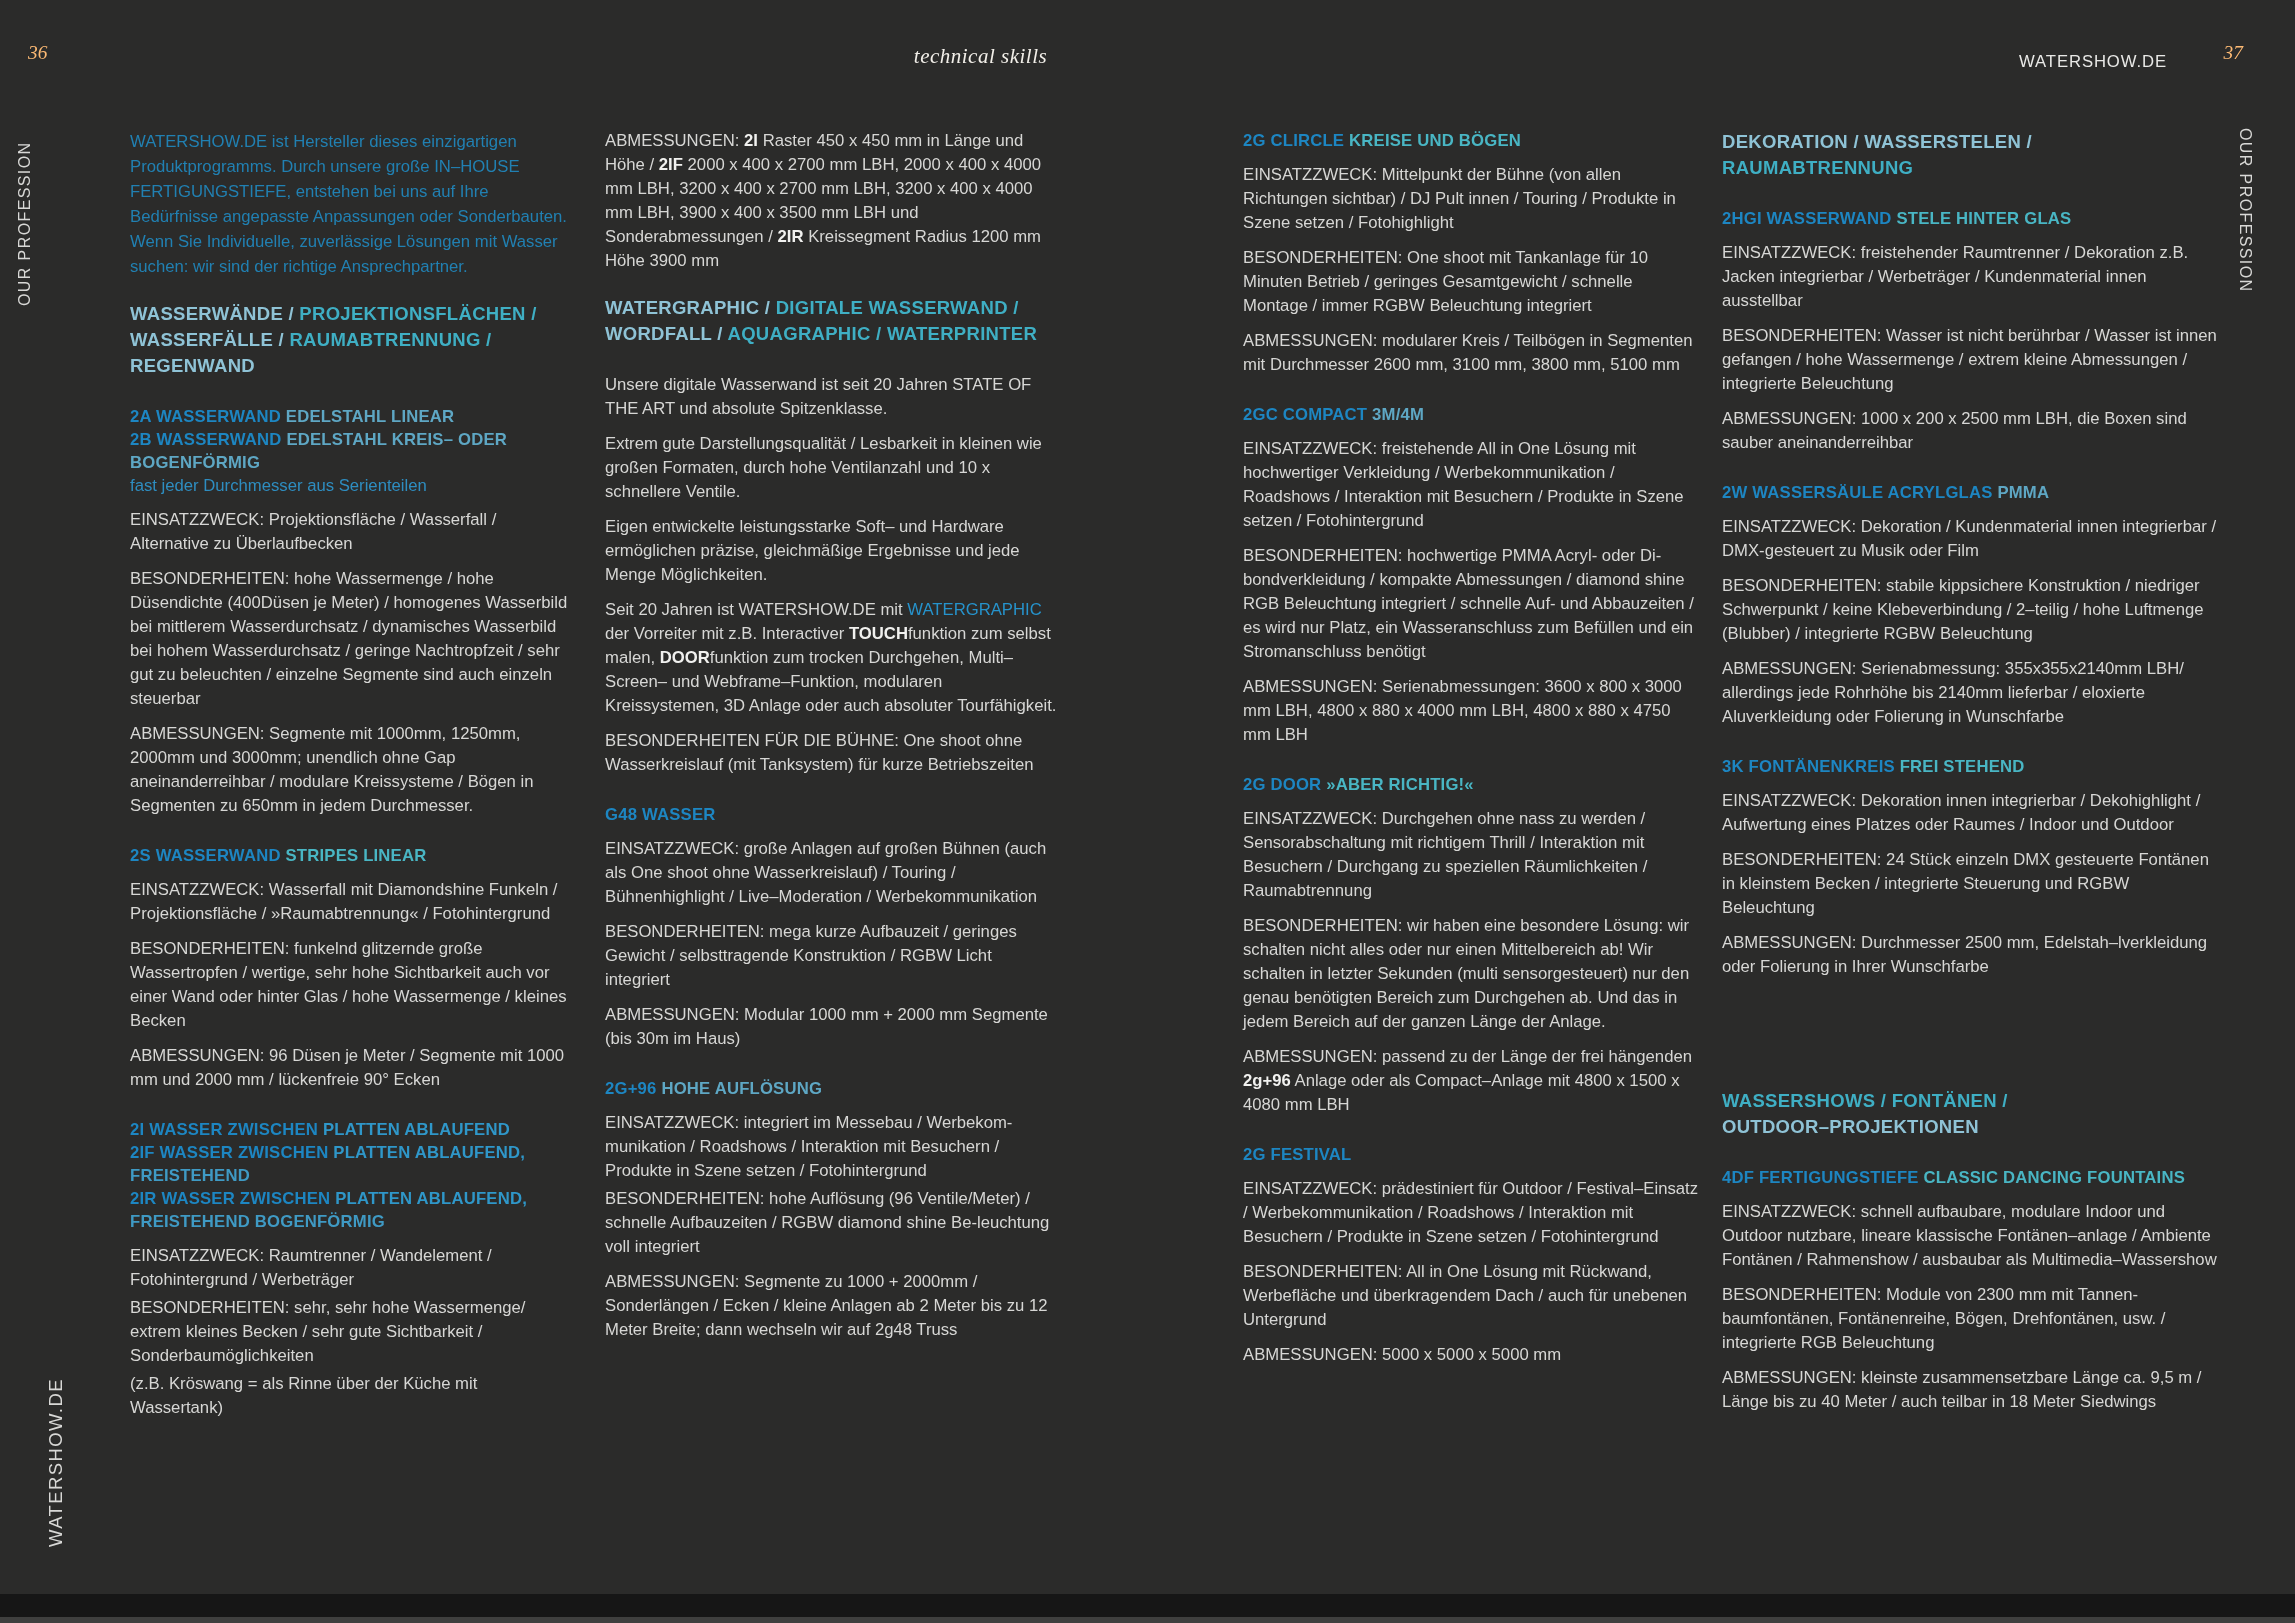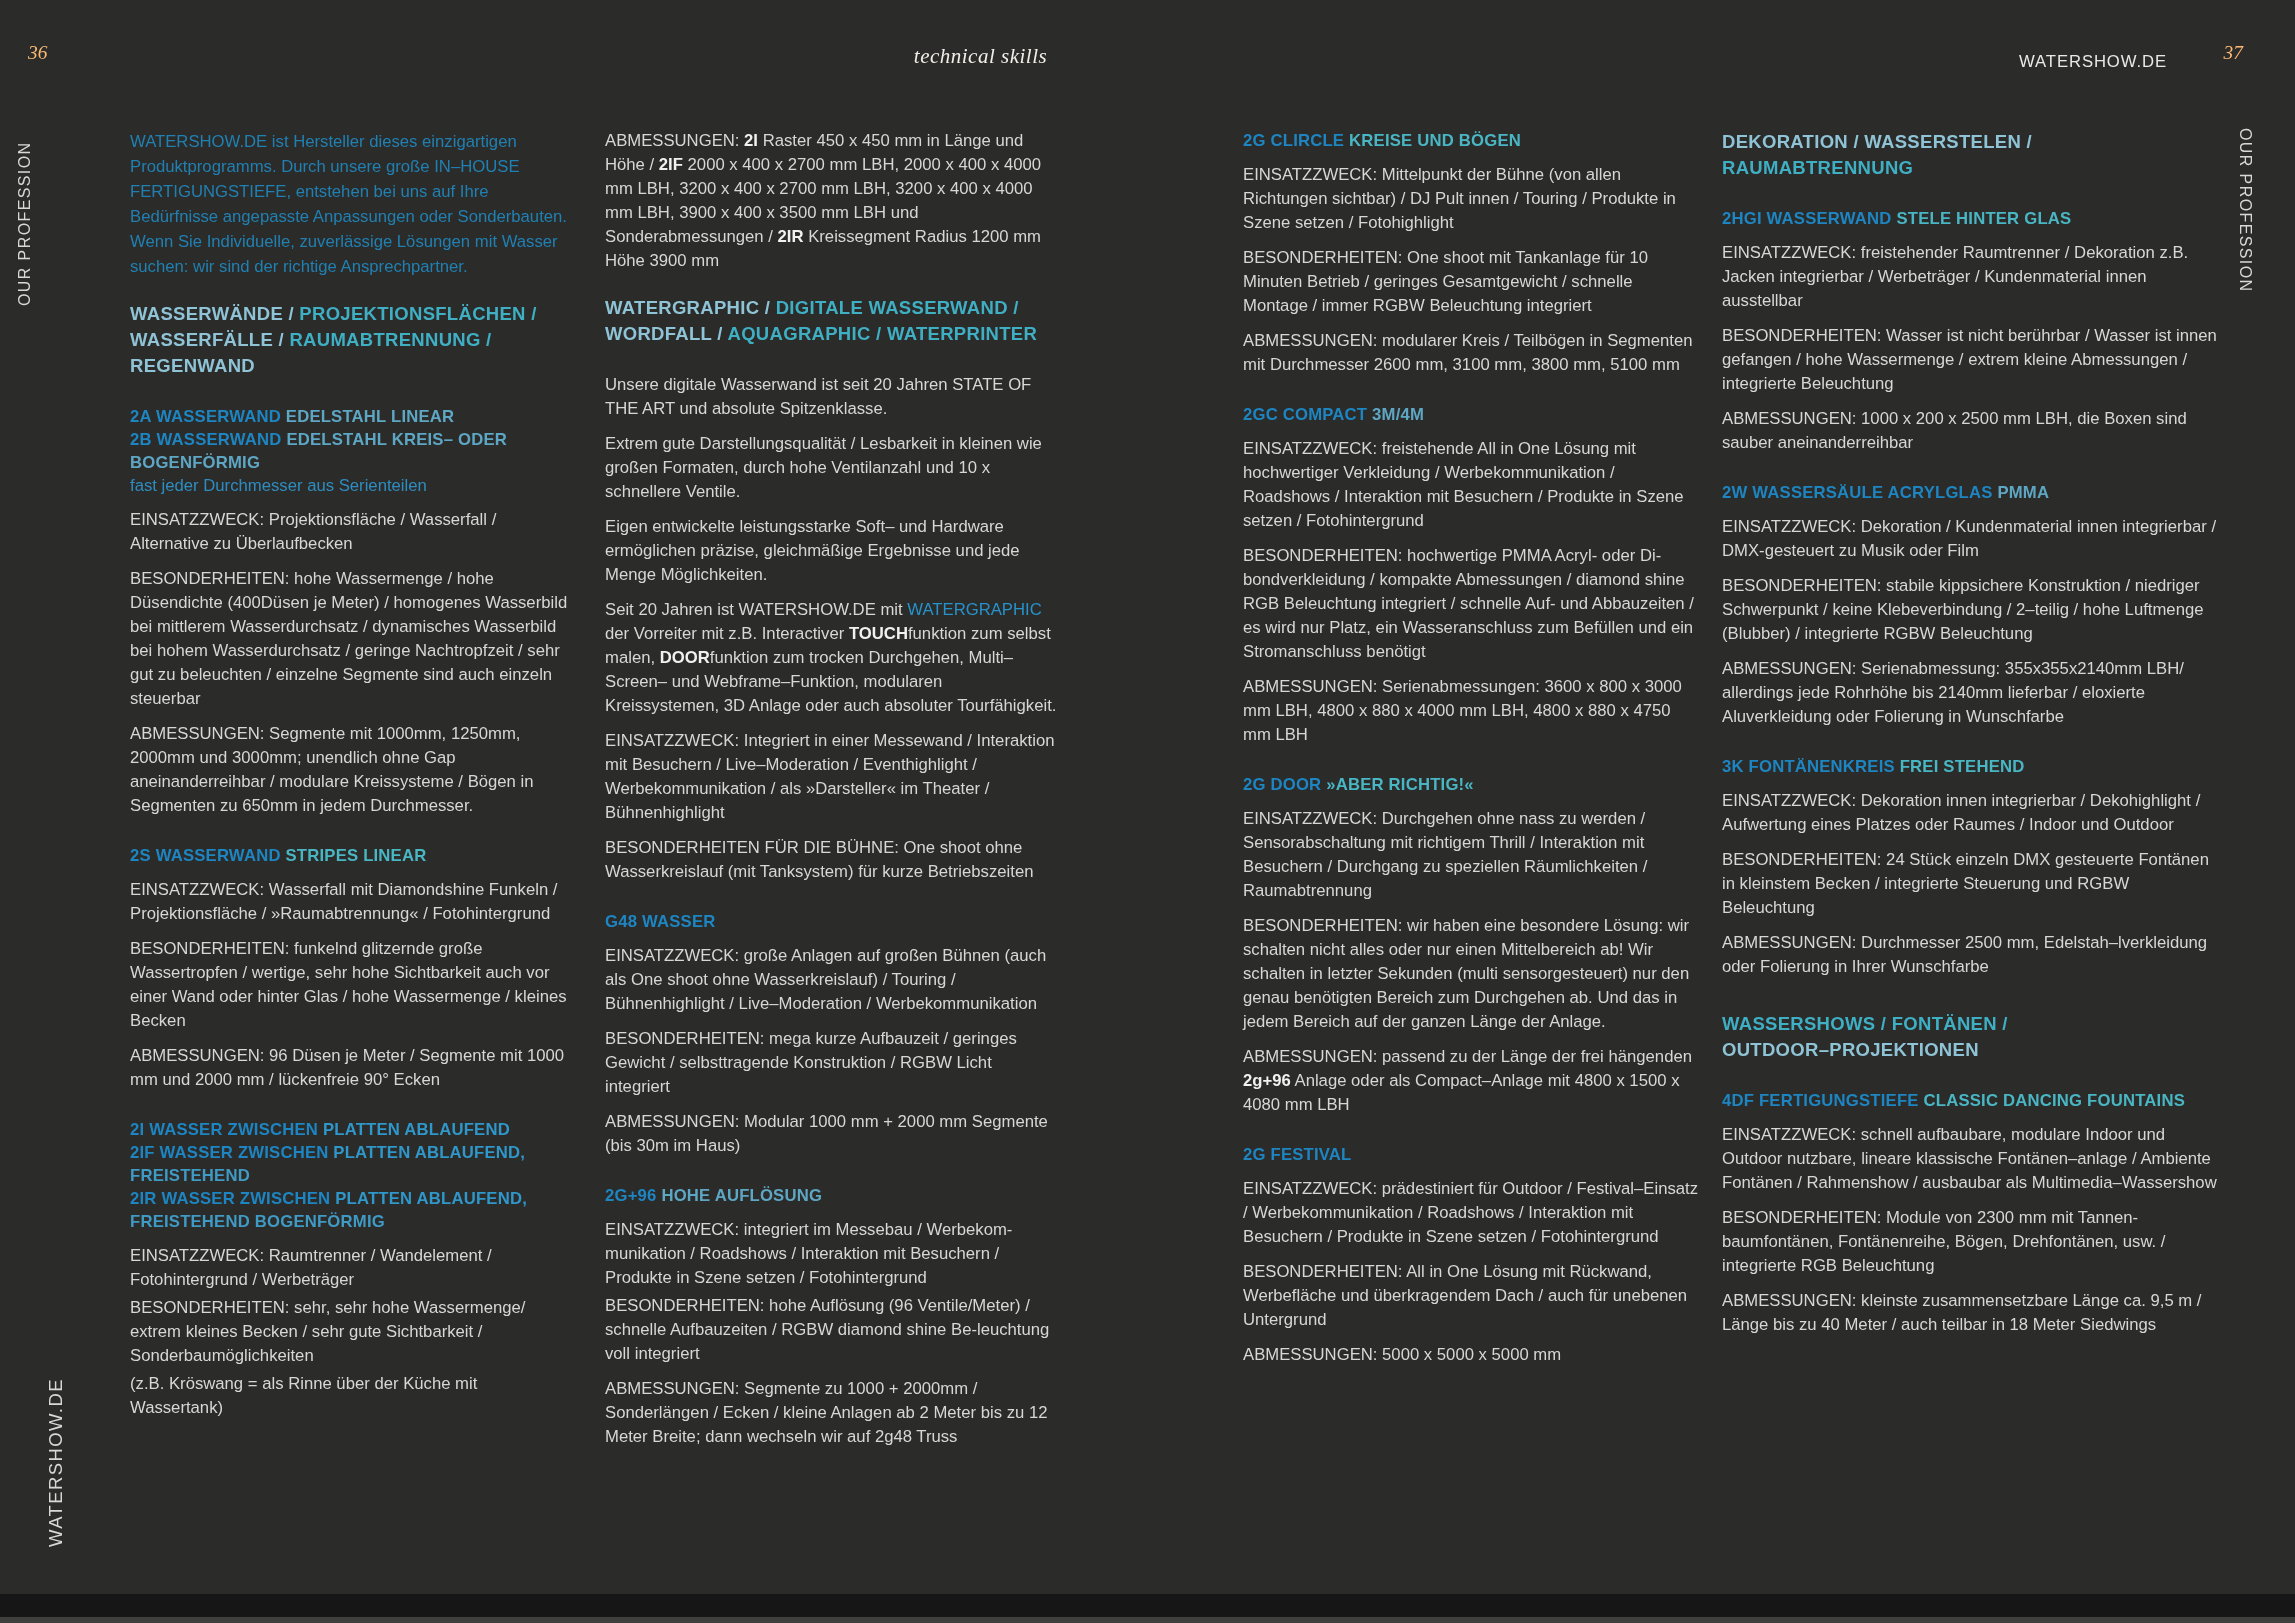--- a/index.html
+++ b/index.html
@@ -34,21 +34,21 @@
   #col-1{left:130px;width:440px;}
   #col-2{left:605px;width:453px;}
   #col-3{left:1243px;width:456px;}
   #col-4{left:1722px;width:502px;}
   .blk{margin-top:11px;}
   .blk:first-child{margin-top:0;}
   .para{font-size:16.7px;line-height:24px;color:#d7d7d5;}
   .para.intro{line-height:25px;}
   .subhead{font-size:16.7px;line-height:23px;font-weight:bold;margin-top:26px;letter-spacing:0.2px;}
   .heading{font-size:18.5px;line-height:26px;font-weight:bold;margin-top:22px;letter-spacing:0.3px;}
-  .heading.big{margin-top:32px;}
+  .heading.big{margin-top:109px;}
   .heading + .para, .heading + .subhead{margin-top:26px;}
   .tight{margin-top:4px;}
   
   .seg-body{color:#d7d7d5;}
   .seg-intro{color:#2180b2;}
   .seg-b{color:#f1f1ef;font-weight:bold;}
   .seg-code{color:#1d86c2;font-weight:bold;}
   .seg-sub{color:#5ea7c4;font-weight:bold;}
   .seg-sub2{color:#2f97c9;font-weight:bold;}
   .seg-subn{color:#3f9ac4;font-weight:bold;}
@@ -109,21 +109,20 @@
 <div class="col" id="col-2">
     <div class="blk para"><span><span class="seg-body">ABMESSUNGEN: </span><span class="seg-b">2I</span><span class="seg-body"> Raster 450 x 450 mm in Länge und Höhe / </span><span class="seg-b">2IF</span><span class="seg-body"> 2000 x 400 x 2700 mm LBH, 2000 x 400 x 4000 mm LBH,  3200 x 400 x 2700 mm LBH, 3200 x 400 x 4000 mm LBH,  3900 x 400 x 3500 mm LBH und Sonderabmessungen / </span><span class="seg-b">2IR</span><span class="seg-body"> Kreissegment Radius 1200 mm Höhe 3900 mm</span></span></div>
     <div class="blk heading">
       <div class="ln"><span class="seg-pa">WATERGRAPHIC / </span><span class="seg-pb">DIGITALE WASSERWAND /</span></div>
       <div class="ln"><span class="seg-pa">WORDFALL / </span><span class="seg-pb">AQUAGRAPHIC / </span><span class="seg-pb">WATERPRINTER</span></div>
     </div>
     <div class="blk para"><span><span class="seg-body">Unsere digitale Wasserwand ist seit 20 Jahren STATE OF THE ART und absolute Spitzenklasse.</span></span></div>
     <div class="blk para"><span><span class="seg-body">Extrem gute Darstellungsqualität /  Lesbarkeit in kleinen wie großen Formaten, durch hohe Ventilanzahl und 10 x schnellere Ventile.</span></span></div>
     <div class="blk para"><span><span class="seg-body">Eigen entwickelte leistungsstarke Soft– und Hardware ermöglichen präzise, gleichmäßige Ergebnisse und jede Menge Möglichkeiten.</span></span></div>
     <div class="blk para"><span><span class="seg-body">Seit 20 Jahren ist WATERSHOW.DE mit </span><span class="seg-link">WATERGRAPHIC</span><span class="seg-body"> der Vorreiter mit z.B. Interactiver </span><span class="seg-b">TOUCH</span><span class="seg-body">funktion zum selbst malen, </span><span class="seg-b">DOOR</span><span class="seg-body">funktion zum trocken Durchgehen, Multi–Screen– und Webframe–Funktion, modularen Kreissystemen, 3D Anlage oder auch absoluter Tourfähigkeit.</span></span></div>
-    <div class="blk para"><span><span class="seg-body">EINSATZZWECK: Integriert in einer Messewand / Interaktion mit Besuchern / Live–Moderation / Eventhighlight / Werbekommunikation / als »Darsteller« im Theater / Bühnenhighlight</span></span></div>
     <div class="blk para"><span><span class="seg-body">BESONDERHEITEN FÜR DIE BÜHNE: One shoot ohne Wasserkreislauf (mit Tanksystem) für kurze Betriebszeiten</span></span></div>
     <div class="blk subhead">
       <div class="ln"><span class="seg-code">G48 WASSER</span></div>
     </div>
     <div class="blk para"><span><span class="seg-body">EINSATZZWECK: große Anlagen auf großen Bühnen (auch als One shoot ohne Wasserkreislauf) /  Touring /  Bühnenhighlight / Live–Moderation / Werbekommunikation</span></span></div>
     <div class="blk para"><span><span class="seg-body">BESONDERHEITEN: mega kurze Aufbauzeit / geringes Gewicht / selbsttragende Konstruktion / RGBW Licht integriert</span></span></div>
     <div class="blk para"><span><span class="seg-body">ABMESSUNGEN: Modular 1000 mm + 2000 mm Segmente (bis 30m im Haus)</span></span></div>
     <div class="blk subhead">
       <div class="ln"><span class="seg-code">2G+96 </span><span class="seg-sub">HOHE AUFLÖSUNG</span></div>
     </div>

